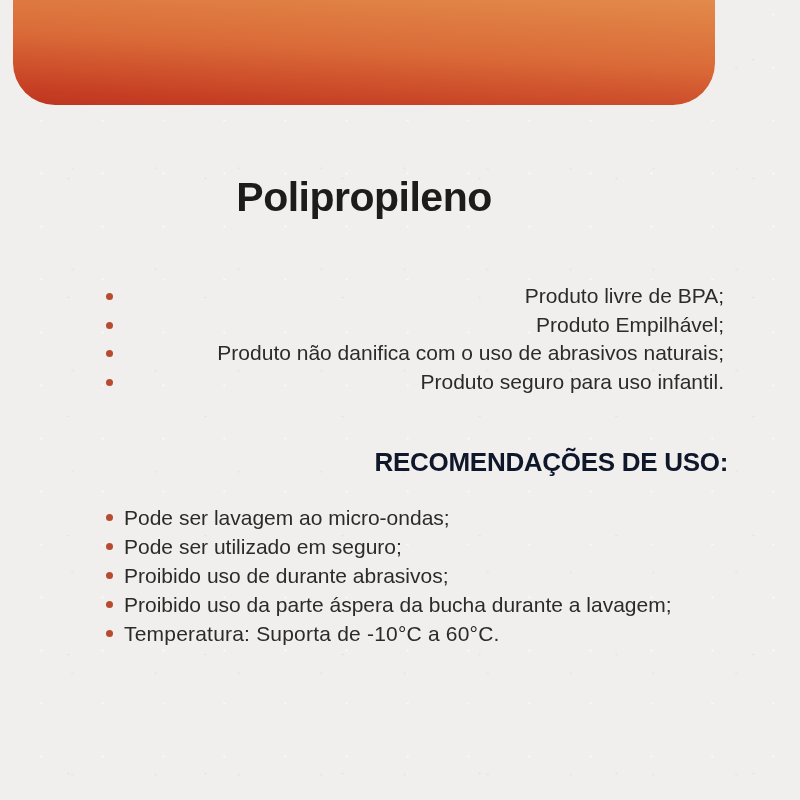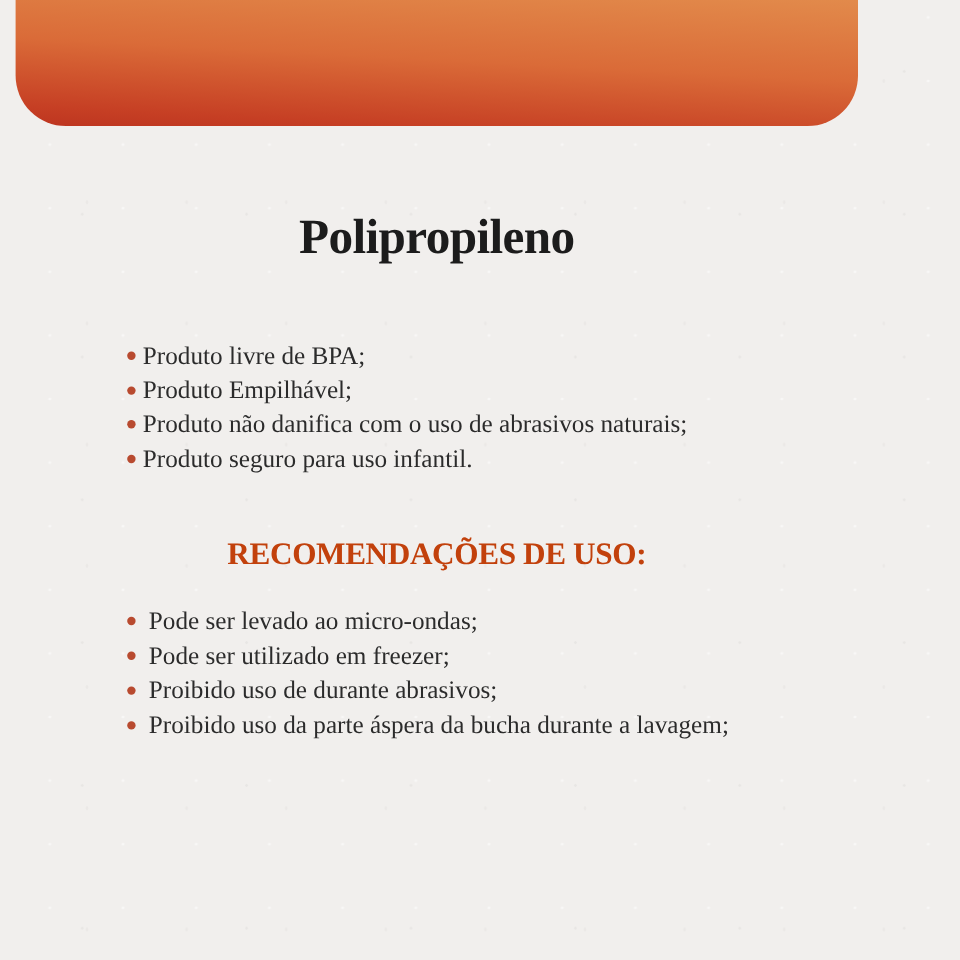--- a/index.html
+++ b/index.html
@@ -17,21 +17,20 @@
       radial-gradient(rgba(90,85,80,0.06) 1px, transparent 1.4px),
       radial-gradient(rgba(90,85,80,0.045) 1px, transparent 1.4px),
       radial-gradient(rgba(255,255,255,0.5) 1px, transparent 1.6px);
     background-size: 137px 119px, 83px 101px, 61px 53px;
     background-position: 0 0, 31px 17px, 11px 41px;
   }
   .poster {
     position: relative;
     width: 728px;
     height: 800px;
-    font-family: Liberation Serif, serif;
   }
   .banner {
     position: absolute;
     top: 0;
     left: 13px;
     right: 13px;
     height: 105px;
     border-radius: 0 0 42px 42px;
     background: linear-gradient(183deg, #e28a4b 0%, #da6b38 48%, #c63f24 88%, #bd3520 100%);
   }
@@ -47,40 +46,41 @@
     font-weight: bold;
     letter-spacing: -0.5px;
     color: #1c1c1c;
   }
   .heading {
     position: absolute;
     top: 446px;
     left: 0;
     right: 0;
     margin: 0;
-    text-align: center;
+    text-align: right;
     font-size: 26px;
     line-height: 32px;
     font-weight: bold;
     letter-spacing: -0.3px;
-    color: #c2410c;
+    color: #0f172a;
   }
   ul.list {
     position: absolute;
     margin: 0;
     padding: 0;
     list-style: none;
     color: #2b2b2b;
     font-size: 21px;
   }
   ul.features {
     top: 282px;
     left: 104px;
     width: 620px;
     line-height: 28.6px;
+    text-align: right;
   }
   ul.recommendations {
     top: 503px;
     left: 104px;
     width: 612px;
     line-height: 29px;
   }
   li.item {
     position: relative;
   }
@@ -137,33 +137,37 @@
       </li>
     </ul>
 
   <h2 class="heading">RECOMENDAÇÕES DE USO:</h2>
 
   <ul class="list recommendations">
 
 
       <li class="item">
         <span class="bullet"></span>
-        <span class="item-text">Pode ser levado ao micro-ondas;</span>
+        <span class="item-text">Pode ser lavagem ao micro-ondas;</span>
       </li>
 
       <li class="item">
         <span class="bullet"></span>
-        <span class="item-text">Pode ser utilizado em freezer;</span>
+        <span class="item-text">Pode ser utilizado em seguro;</span>
       </li>
 
       <li class="item">
         <span class="bullet"></span>
         <span class="item-text">Proibido uso de durante abrasivos;</span>
       </li>
 
       <li class="item">
         <span class="bullet"></span>
         <span class="item-text">Proibido uso da parte áspera da bucha durante a lavagem;</span>
       </li>
 
+      <li class="item">
+        <span class="bullet"></span>
+        <span class="item-text">Temperatura: Suporta de -10°C a 60°C.</span>
+      </li>
     </ul>
 
 </div>
 
 </body></html>

